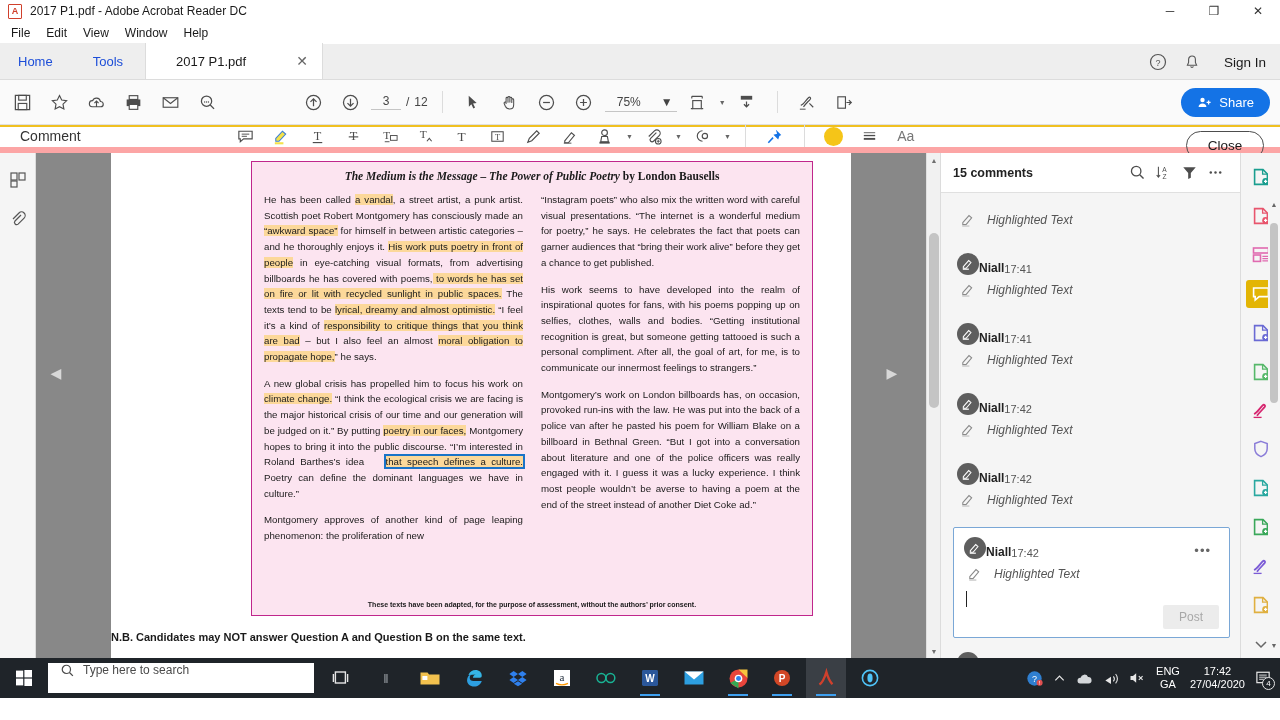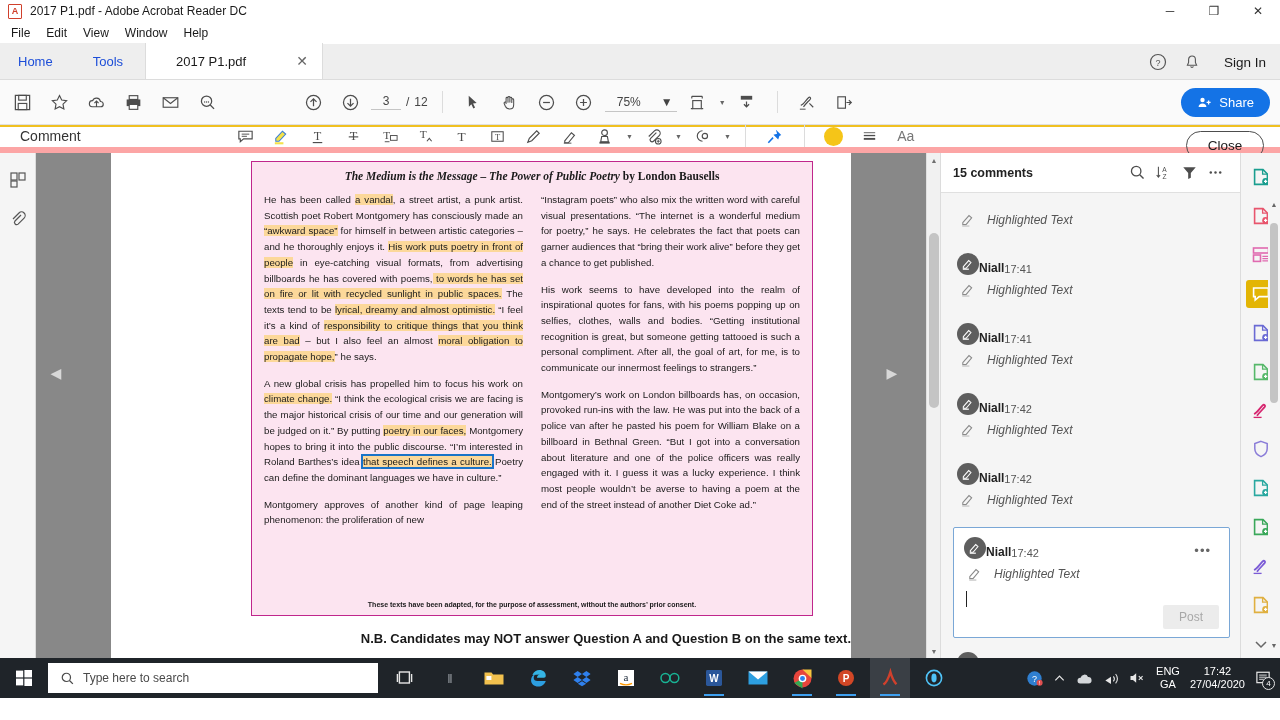--- a/index.html
+++ b/index.html
@@ -87,26 +87,26 @@
              background: #fce4f0; border: 1.5px solid #c0268c; }
   .doc-title { text-align: center; font-family: "Liberation Serif", serif;
                font-size: 11.5px; font-style: italic; font-weight: bold;
                color: #1a1a1a; padding-top: 8px; }
   .doc-title b { font-style: normal; }
   .cols { display: flex; gap: 18px; padding: 10px 12px 0 12px; }
   .col { width: 262px; font-family: Liberation Sans, sans-serif; font-size: 9.7px;
          line-height: 15.7px; color: #1a1a1a; text-align: justify; }
   .col p { margin-bottom: 11px; }
   .hl { background: #fcd89a; }
-  .boxed { background: #fcd89a; outline: 2px solid #1a73c8; }
+  .boxed { background: #fcd89a; outline: 2px solid #1a73c8; margin-left: 16px; }
   .footnote { position: absolute; left: 0; right: 0; bottom: 7px; text-align: center;
               font-size: 7px; font-weight: bold; color: #1a1a1a;
               font-family: "Liberation Sans", sans-serif; }
-  .nb-line { position: absolute; left: 0; right: 0; top: 478px; text-align: right;
-             font-size: 13px; font-weight: bold; color: #1a1a1a;
+  .nb-line { position: absolute; left: 0; right: 0; top: 478px; text-align: left;
+             font-size: 11px; font-weight: bold; color: #1a1a1a;
              font-family: "Liberation Sans", sans-serif; }
   .nav-arrow { position: absolute; width: 16px; height: 40px; top: 200px;
                display: flex; align-items: center; justify-content: center;
                color: #d8d8d8; font-size: 14px; }
   
   .pagescroll { width: 14px; background: #f1f1f1; border-left: 1px solid #e0e0e0;
                 position: relative; }
   .pagescroll .thumb { position: absolute; left: 2px; top: 80px; width: 10px;
                        height: 175px; background: #c4c4c4; border-radius: 5px; }
   .pagescroll .arw { position: absolute; left: 0; width: 14px; height: 14px;
@@ -153,22 +153,22 @@
                display: flex; flex-direction: column; align-items: center;
                padding-top: 10px; gap: 10px; }
   .rr-ic { width: 30px; height: 30px; display: flex; align-items: center;
            justify-content: center; border-radius: 3px; }
   .rr-ic.active { background: #e3b505; }
   
   .taskbar { height: 40px; background: #1f2429; display: flex; align-items: center;
              position: relative; }
   .start { width: 48px; height: 40px; display: flex; align-items: center;
            justify-content: center; }
-  .searchbox { width: 330px; height: 30px; background: #ffffff; display: flex;
-               align-items: center; gap: 8px; padding-left: 12px; }
+  .searchbox { width: 266px; height: 30px; background: #ffffff; display: flex;
+               gap: 8px; padding-left: 12px; }
   .searchbox span { font-size: 12px; color: #4a4a4a; }
   .tb-items { display: flex; align-items: center; gap: 4px; margin-left: 8px; }
   .tb-item { width: 40px; height: 40px; display: flex; align-items: center;
              justify-content: center; position: relative; }
   .tb-item.run::after { content: ""; position: absolute; bottom: 2px; left: 10px;
                         width: 20px; height: 2px; background: #3ea0f0; }
   .tb-item.act { background: #3a3f45; }
   .tray { position: absolute; right: 0; display: flex; align-items: center;
           gap: 10px; padding-right: 8px; height: 40px; }
   .tray .ti { color: #e6e6e6; font-size: 12px; display: flex; align-items: center;

